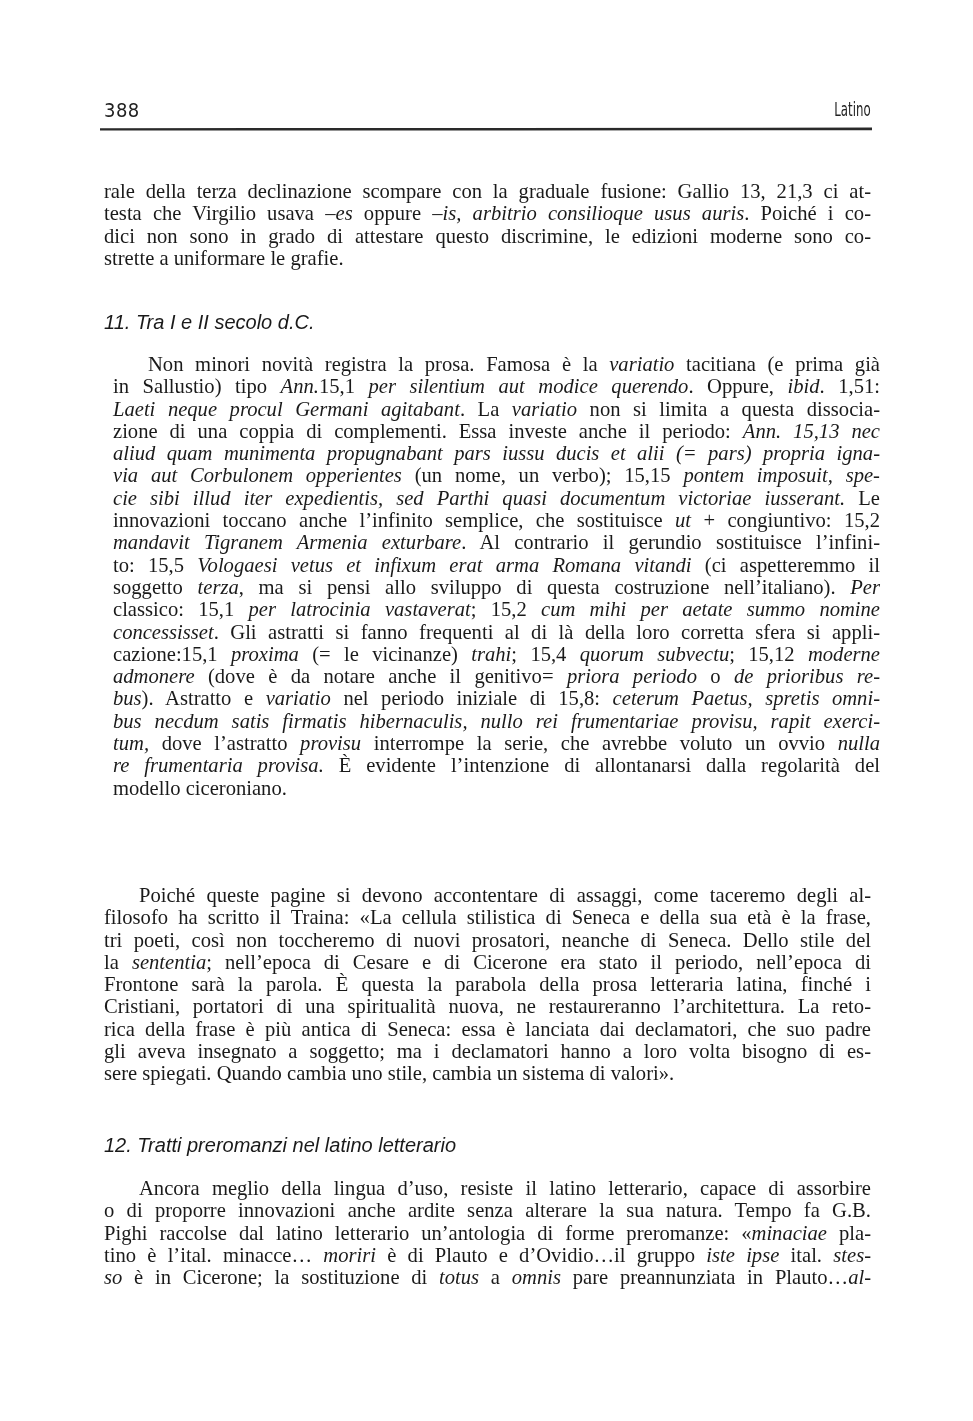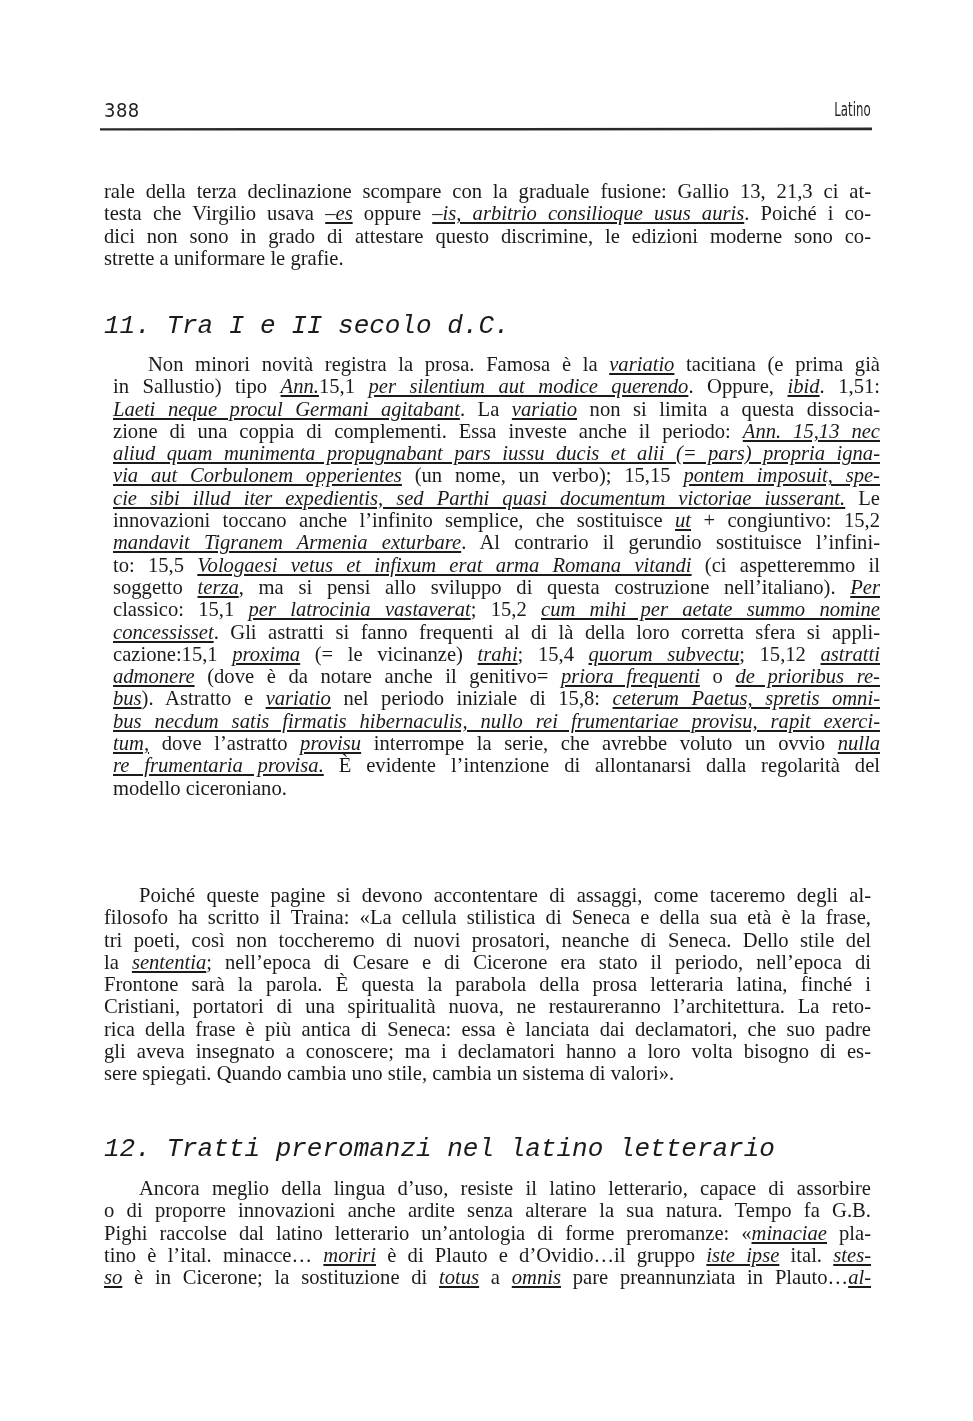--- a/index.html
+++ b/index.html
@@ -6,22 +6,22 @@
   body { width:973px; height:1421px; position:relative; overflow:hidden; }
   .page { position:absolute; left:0; top:0; width:973px; height:1421px; background:#fff; }
   .header { position:absolute; left:104px; top:98px; width:767px; height:32px; }
   .page-num { position:absolute; left:0; top:0; font-family:"DejaVu Sans", sans-serif; font-size:20px; color:#222; letter-spacing:0.5px; transform:scaleX(0.9); transform-origin:left top; }
   .running-head { position:absolute; right:0; top:0; font-family:"DejaVu Sans", sans-serif; font-size:19px; color:#222; transform:scaleX(0.62); transform-origin:right top; }
   .rule { position:absolute; left:100px; top:127px; width:772px; height:4px; }
   .rule svg { display:block; }
   .line { height:22.3px; line-height:22.3px; white-space:nowrap; text-align:justify; text-align-last:justify; }
   .line.last { text-align-last:left; }
   .line.indent { padding-left:35px; }
-  .heading { font-family:Liberation Mono, monospace; font-style:italic; font-size:26px; color:#1a1a1a; white-space:nowrap; position:absolute; left:104px; }
-  i { font-style:italic;text-decoration:underline; }
+  .heading { font-family:Liberation Sans, sans-serif; font-style:italic; font-size:20px; color:#1a1a1a; white-space:nowrap; position:absolute; left:104px; }
+  i { font-style:italic; }
   .block { position:absolute; left:104px; width:767px; font-family:"Liberation Serif", serif; font-size:20.6px; color:#1a1a1a; }
 </style>
 </head>
 <body>
 
 <div class="page">
 
   <div class="header">
     <span class="page-num">388</span>
     <span class="running-head">Latino</span>
@@ -47,37 +47,37 @@
       <div class="line"><span>zione di una coppia di complementi. Essa investe anche il periodo: </span><i>Ann. 15,13 nec</i></div>
       <div class="line"><i>aliud quam munimenta propugnabant pars iussu ducis et alii (= pars) propria igna-</i></div>
       <div class="line"><i>via aut Corbulonem opperientes</i><span> (un nome, un verbo); 15,15 </span><i>pontem imposuit, spe-</i></div>
       <div class="line"><i>cie sibi illud iter expedientis, sed Parthi quasi documentum victoriae iusserant.</i><span> Le</span></div>
       <div class="line"><span>innovazioni toccano anche l’infinito semplice, che sostituisce </span><i>ut</i><span> + congiuntivo: 15,2</span></div>
       <div class="line"><i>mandavit Tigranem Armenia exturbare</i><span>. Al contrario il gerundio sostituisce l’infini-</span></div>
       <div class="line"><span>to: 15,5 </span><i>Vologaesi vetus et infixum erat arma Romana vitandi</i><span> (ci aspetteremmo il</span></div>
       <div class="line"><span>soggetto </span><i>terza</i><span>, ma si pensi allo sviluppo di questa costruzione nell’italiano). </span><i>Per</i></div>
       <div class="line"><span>classico: 15,1 </span><i>per latrocinia vastaverat</i><span>; 15,2 </span><i>cum mihi per aetate summo nomine</i></div>
       <div class="line"><i>concessisset</i><span>. Gli astratti si fanno frequenti al di là della loro corretta sfera si appli-</span></div>
-      <div class="line"><span>cazione:15,1 </span><i>proxima</i><span> (= le vicinanze) </span><i>trahi</i><span>; 15,4 </span><i>quorum subvectu</i><span>; 15,12 </span><i>astratti</i></div>
-      <div class="line"><i>admonere</i><span> (dove è da notare anche il genitivo= </span><i>priora frequenti</i><span> o </span><i>de prioribus re-</i></div>
+      <div class="line"><span>cazione:15,1 </span><i>proxima</i><span> (= le vicinanze) </span><i>trahi</i><span>; 15,4 </span><i>quorum subvectu</i><span>; 15,12 </span><i>moderne</i></div>
+      <div class="line"><i>admonere</i><span> (dove è da notare anche il genitivo= </span><i>priora periodo</i><span> o </span><i>de prioribus re-</i></div>
       <div class="line"><i>bus</i><span>). Astratto e </span><i>variatio</i><span> nel periodo iniziale di 15,8: </span><i>ceterum Paetus, spretis omni-</i></div>
       <div class="line"><i>bus necdum satis firmatis hibernaculis, nullo rei frumentariae provisu, rapit exerci-</i></div>
       <div class="line"><i>tum,</i><span> dove l’astratto </span><i>provisu</i><span> interrompe la serie, che avrebbe voluto un ovvio </span><i>nulla</i></div>
       <div class="line"><i>re frumentaria provisa.</i><span> È evidente l’intenzione di allontanarsi dalla regolarità del</span></div>
       <div class="line last"><span>modello ciceroniano.</span></div>
     </div>
   <div class="block" style="top:884px;">
       <div class="line indent"><span>Poiché queste pagine si devono accontentare di assaggi, come taceremo degli al-</span></div>
       <div class="line"><span>filosofo ha scritto il Traina: «La cellula stilistica di Seneca e della sua età è la frase,</span></div>
       <div class="line"><span>tri poeti, così non toccheremo di nuovi prosatori, neanche di Seneca. Dello stile del</span></div>
       <div class="line"><span>la </span><i>sententia</i><span>; nell’epoca di Cesare e di Cicerone era stato il periodo, nell’epoca di</span></div>
       <div class="line"><span>Frontone sarà la parola. È questa la parabola della prosa letteraria latina, finché i</span></div>
       <div class="line"><span>Cristiani, portatori di una spiritualità nuova, ne restaureranno l’architettura. La reto-</span></div>
       <div class="line"><span>rica della frase è più antica di Seneca: essa è lanciata dai declamatori, che suo padre</span></div>
-      <div class="line"><span>gli aveva insegnato a conoscere; ma i declamatori hanno a loro volta bisogno di es-</span></div>
+      <div class="line"><span>gli aveva insegnato a soggetto; ma i declamatori hanno a loro volta bisogno di es-</span></div>
       <div class="line last"><span>sere spiegati. Quando cambia uno stile, cambia un sistema di valori».</span></div>
     </div>
   <div class="heading" style="top:1134px;">12. Tratti preromanzi nel latino letterario</div>
   <div class="block" style="top:1177px;">
       <div class="line indent"><span>Ancora meglio della lingua d’uso, resiste il latino letterario, capace di assorbire</span></div>
       <div class="line"><span>o di proporre innovazioni anche ardite senza alterare la sua natura. Tempo fa G.B.</span></div>
       <div class="line"><span>Pighi raccolse dal latino letterario un’antologia di forme preromanze: «</span><i>minaciae</i><span> pla-</span></div>
       <div class="line"><span>tino è l’ital. minacce… </span><i>moriri</i><span> è di Plauto e d’Ovidio…il gruppo </span><i>iste ipse</i><span> ital. </span><i>stes-</i></div>
       <div class="line"><i>so</i><span> è in Cicerone; la sostituzione di </span><i>totus</i><span> a </span><i>omnis</i><span> pare preannunziata in Plauto…</span><i>al-</i></div>
     </div>

